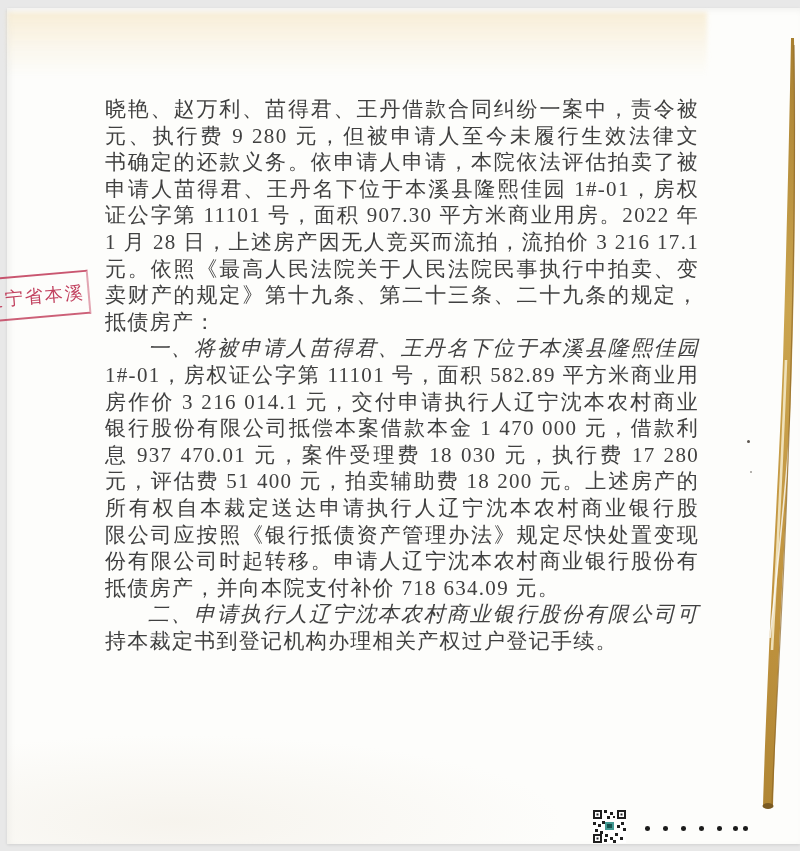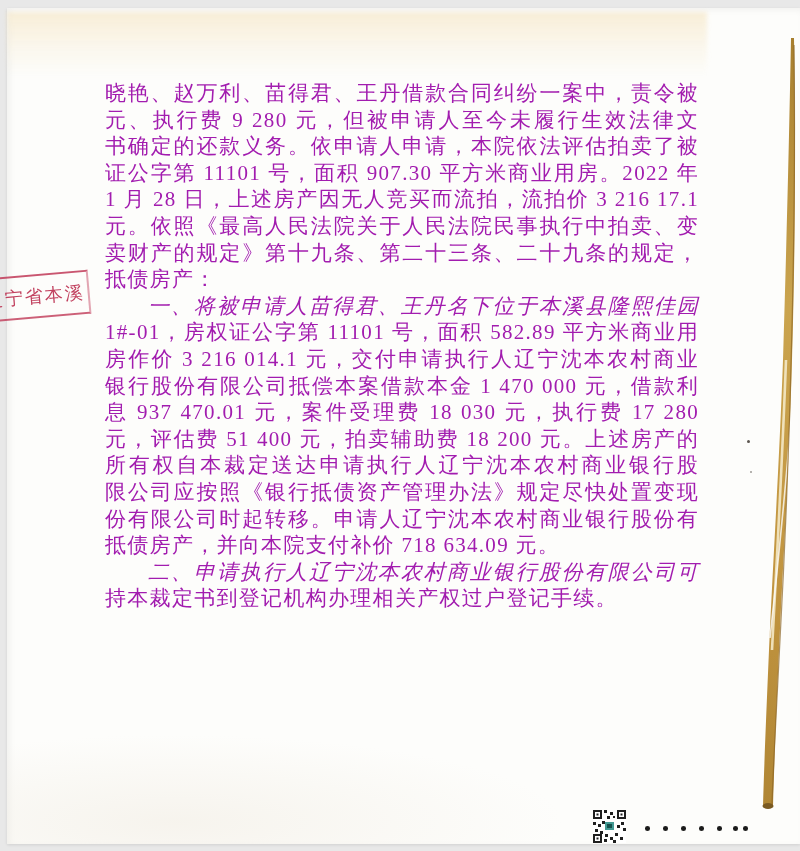--- a/index.html
+++ b/index.html
@@ -19,22 +19,22 @@
     background:linear-gradient(180deg, rgba(245,230,196,0.65) 0%, rgba(245,230,196,0.25) 55%, rgba(245,230,196,0) 100%);
     filter:blur(2px);pointer-events:none;
   }
   .tint-bottom{
     position:absolute;left:0;bottom:0;width:560px;height:110px;
     background:radial-gradient(ellipse at 30% 80%, rgba(241,236,226,0.55), rgba(241,236,226,0) 70%);
     pointer-events:none;
   }
   
   .text-block{
-    position:absolute;left:105px;top:80px;width:594px;
-    font-size:21px;line-height:26.6px;color:#a21caf;
+    position:absolute;left:105px;top:96px;width:594px;
+    font-size:21px;line-height:26.6px;color:#404040;
     letter-spacing:1.3px;
     text-justify:inter-ideograph;
   }
   .ln{height:26.6px;overflow:visible;white-space:normal;}
   .ln.j{text-align:justify;text-align-last:justify;}
   .ln.ind{padding-left:43px;font-style:italic;}
   
   .stamp{
     position:absolute;left:-30px;top:280px;width:118px;height:40px;
     transform:rotate(-5deg);transform-origin:left center;
@@ -72,20 +72,21 @@
 
 <div class="page">
   <div class="tint-top"></div>
   <div class="tint-bottom"></div>
 </div>
 
 <div class="text-block">
   <div class="ln j">晓艳、赵万利、苗得君、王丹借款合同纠纷一案中，责令被</div>
   <div class="ln j">元、执行费 9 280 元，但被申请人至今未履行生效法律文</div>
   <div class="ln j">书确定的还款义务。依申请人申请，本院依法评估拍卖了被</div>
+  <div class="ln j">申请人苗得君、王丹名下位于本溪县隆熙佳园 1#-01，房权</div>
   <div class="ln j">证公字第 11101 号，面积 907.30 平方米商业用房。2022 年</div>
   <div class="ln j">1 月 28 日，上述房产因无人竞买而流拍，流拍价 3 216 17.1</div>
   <div class="ln j">元。依照《最高人民法院关于人民法院民事执行中拍卖、变</div>
   <div class="ln j">卖财产的规定》第十九条、第二十三条、二十九条的规定，</div>
   <div class="ln">抵债房产：</div>
   <div class="ln j ind">一、将被申请人苗得君、王丹名下位于本溪县隆熙佳园</div>
   <div class="ln j">1#-01，房权证公字第 11101 号，面积 582.89 平方米商业用</div>
   <div class="ln j">房作价 3 216 014.1 元，交付申请执行人辽宁沈本农村商业</div>
   <div class="ln j">银行股份有限公司抵偿本案借款本金 1 470 000 元，借款利</div>
   <div class="ln j">息 937 470.01 元，案件受理费 18 030 元，执行费 17 280</div>

